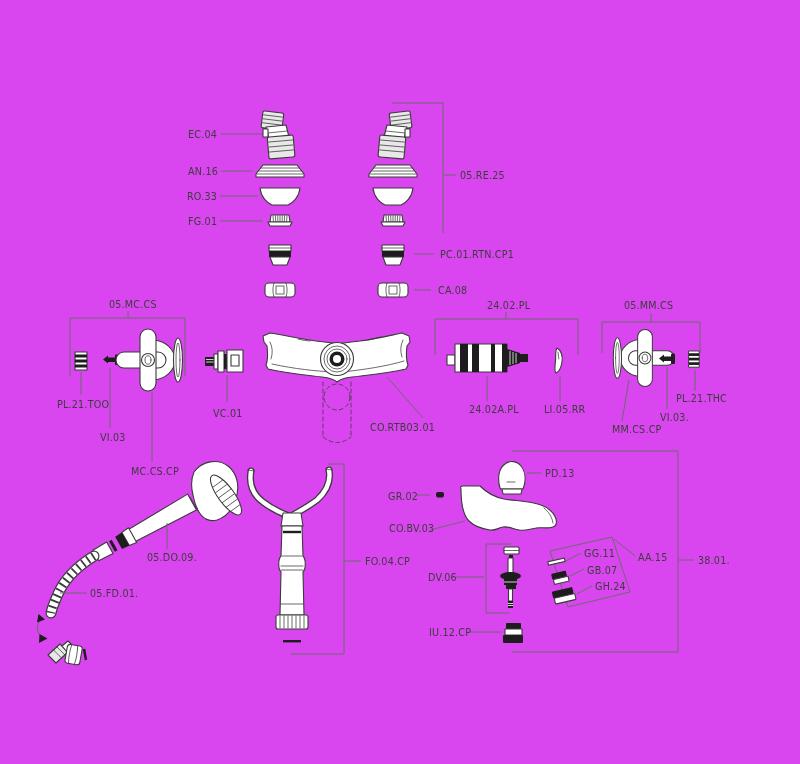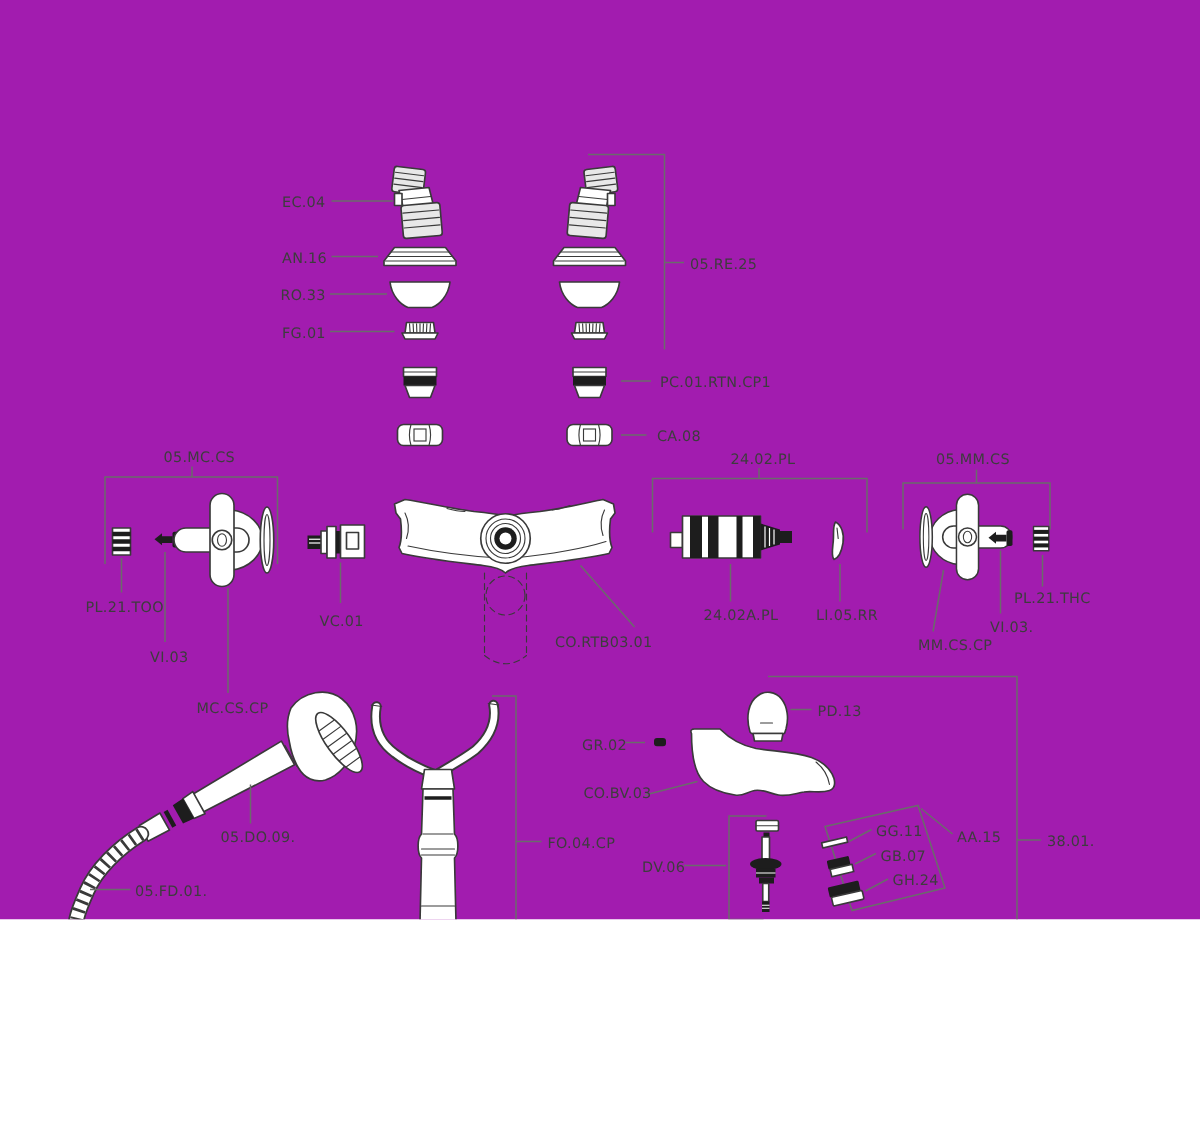--- a/index.html
+++ b/index.html
@@ -1,16 +1,16 @@
 <!DOCTYPE html>
 <html><head>
 <meta charset="utf-8">
 <style>
   html,body{margin:0;padding:0;background:#fff;}
-  .stage{position:relative;width:800px;height:613px;background:#a21caf;overflow:hidden;}
+  .stage{position:relative;width:800px;height:764px;background:#d946ef;overflow:hidden;}
   .lbl{font-family:"DejaVu Sans",sans-serif;font-size:9.6px;fill:#3d3d3d;letter-spacing:.2px;}
   .ln{stroke:#6b6b6b;stroke-width:1;fill:none;}
   .pt{stroke:#3a3a3a;stroke-width:1.1;fill:#ffffff;stroke-linejoin:round;stroke-linecap:round;}
   .lt{fill:#e8e8e8;}
   .dk{fill:#1d1d1d;stroke:none;}
   .thin{stroke:#3a3a3a;stroke-width:.75;fill:none;stroke-linecap:round;}
   .wht{stroke:#ffffff;stroke-width:.8;fill:none;}
   .dash{stroke-dasharray:4 3;}
 </style>
 </head>

